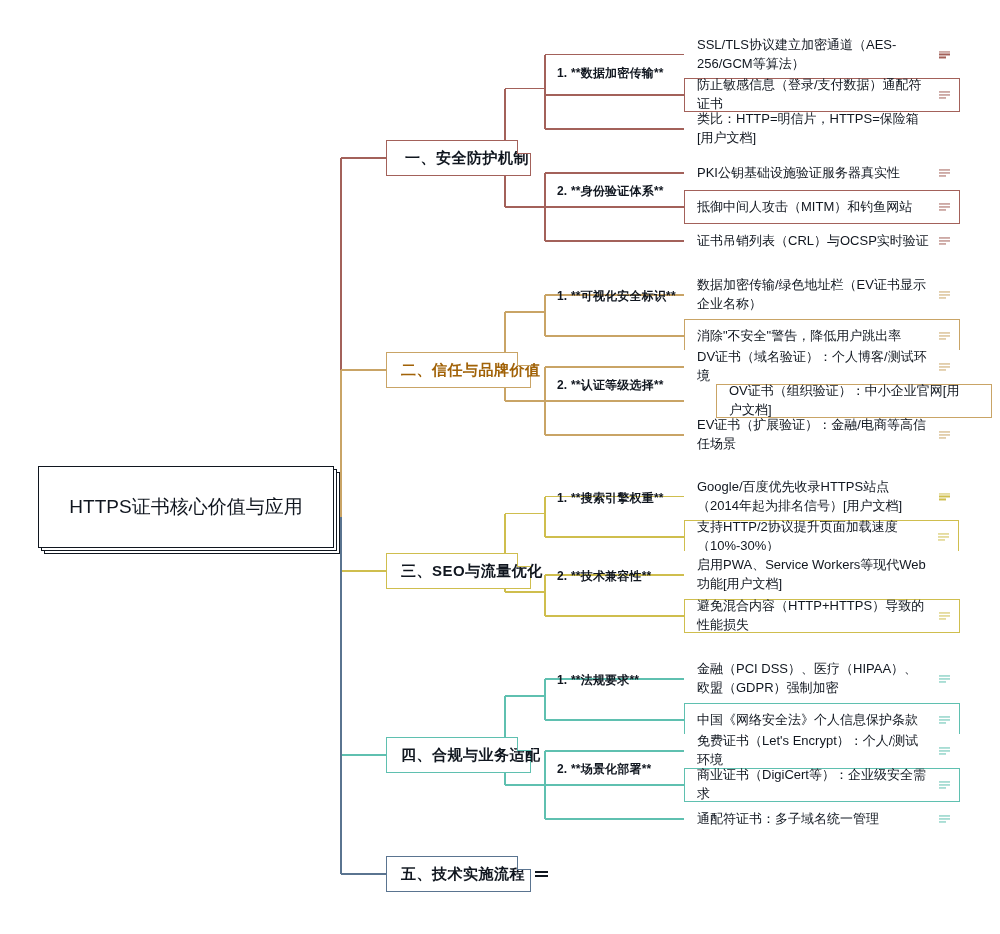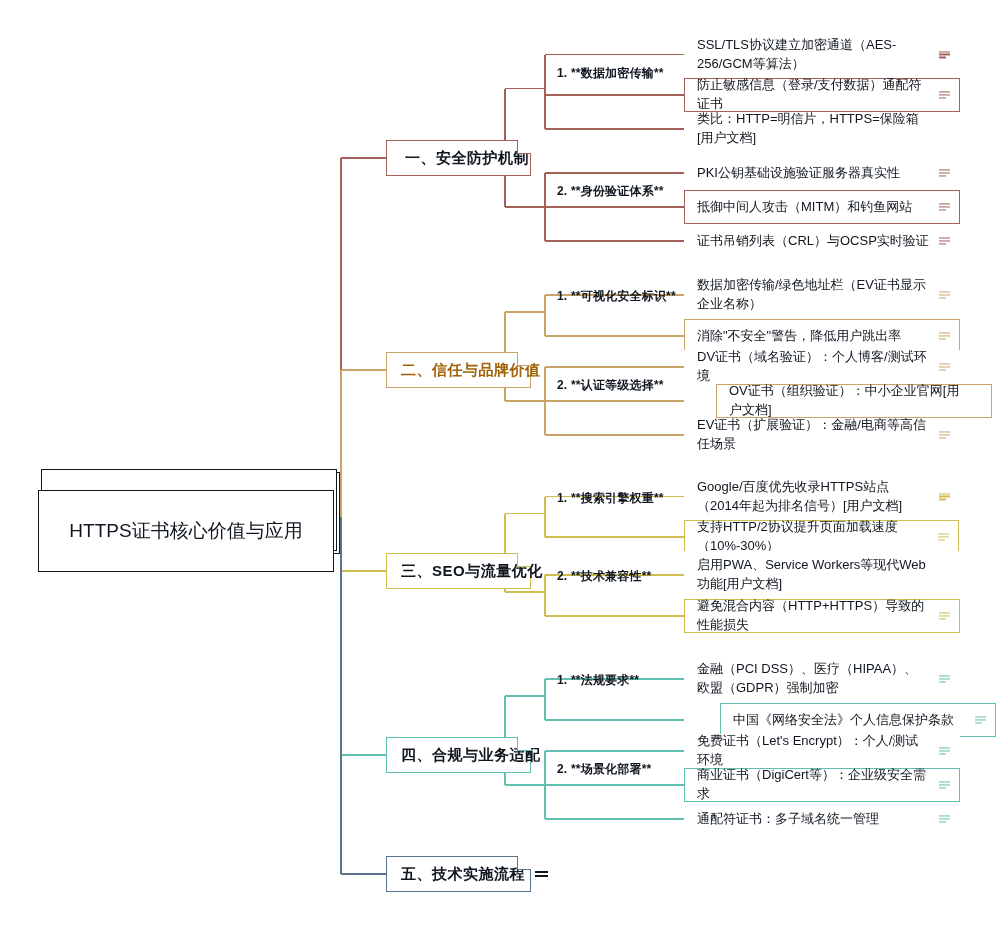--- a/index.html
+++ b/index.html
@@ -18,21 +18,21 @@
     background:#ffffff;border:1.6px solid #10161f;box-sizing:border-box;
   }
   .root-shadow2{
     position:absolute;left:3px;top:3px;width:296px;height:82px;
     background:#ffffff;border:1.6px solid #10161f;box-sizing:border-box;
   }
   .root-node{
     position:absolute;left:0;top:0;width:296px;height:82px;
     background:#ffffff;border:1.8px solid #10161f;box-sizing:border-box;
     display:flex;align-items:center;justify-content:center;text-align:center;
-    font-size:19px;color:#10161f;line-height:1.35;padding:4px 12px;font-weight:400;margin-top:24px;
+    font-size:19px;color:#10161f;line-height:1.35;padding:4px 12px;font-weight:400;
   }
 
   
   .branch{
     position:absolute;box-sizing:border-box;background:#ffffff;
     border:1.4px solid #999;display:flex;align-items:center;
     padding:0 14px;font-size:15px;font-weight:bold;color:#10161f;
     letter-spacing:.5px;white-space:nowrap;
   }
   .branch .dogear{
@@ -276,21 +276,21 @@
       </div>
       <div class="sublabel" style="left: 557px; top: 672px;">1. **法规要求**</div>
       <div class="leaf" style="left: 684px; top: 655px; width: 276px; height: 48px; border-color: transparent;">
         <span class="ntxt">金融（PCI DSS）、医疗（HIPAA）、欧盟（GDPR）强制加密</span>
         <span class="note">
           <i style="background: rgb(95, 192, 176);"></i>
           <i style="background: rgb(95, 192, 176);"></i>
           <i style="background: rgb(95, 192, 176);"></i>
         </span>
       </div>
-      <div class="leaf" style="left: 684px; top: 703px; width: 276px; height: 34px; border-color: rgb(95, 192, 176); margin-left: 36px;">
+      <div class="leaf" style="left: 684px; top: 703px; width: 276px; height: 34px; border-color: rgb(95, 192, 176);">
         <span class="ntxt">中国《网络安全法》个人信息保护条款</span>
         <span class="note">
           <i style="background: rgb(95, 192, 176);"></i>
           <i style="background: rgb(95, 192, 176);"></i>
           <i style="background: rgb(95, 192, 176);"></i>
         </span>
       </div>
       <div class="sublabel" style="left: 557px; top: 761px;">2. **场景化部署**</div>
       <div class="leaf" style="left: 684px; top: 734px; width: 276px; height: 34px; border-color: transparent;">
         <span class="ntxt">免费证书（Let's Encrypt）：个人/测试环境</span>

